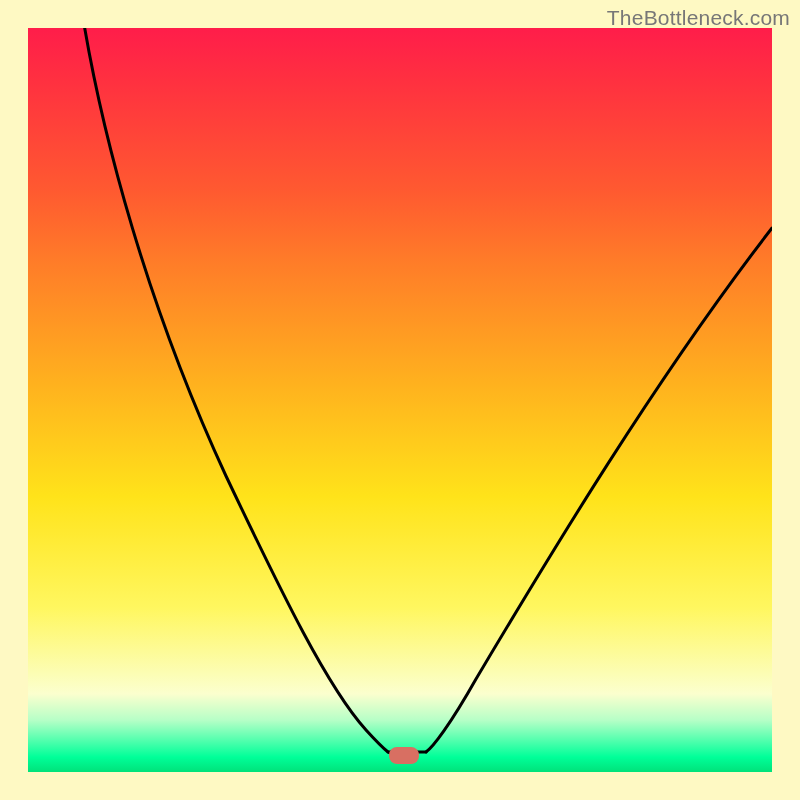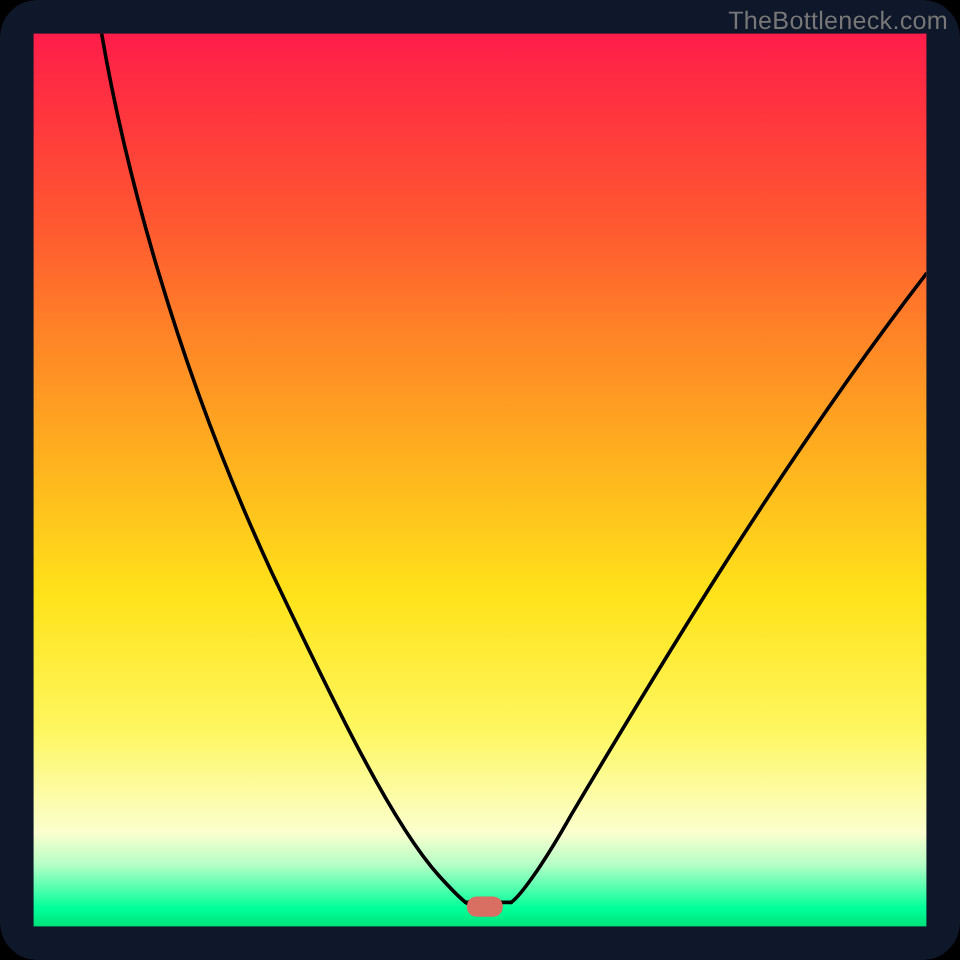--- a/index.html
+++ b/index.html
@@ -8,22 +8,21 @@
     width: 800px;
     height: 800px;
     background: #000;
     overflow: hidden;
   }
 
   .frame {
     position: relative;
     width: 800px;
     height: 800px;
-    background: #0f172a;
-    border-radius: 31px;
+    background: #fef9c3;
   }
 
   .plot-area {
     position: absolute;
     left: 28px;
     top: 28px;
     width: 744px;
     height: 744px;
     
     background: linear-gradient(

